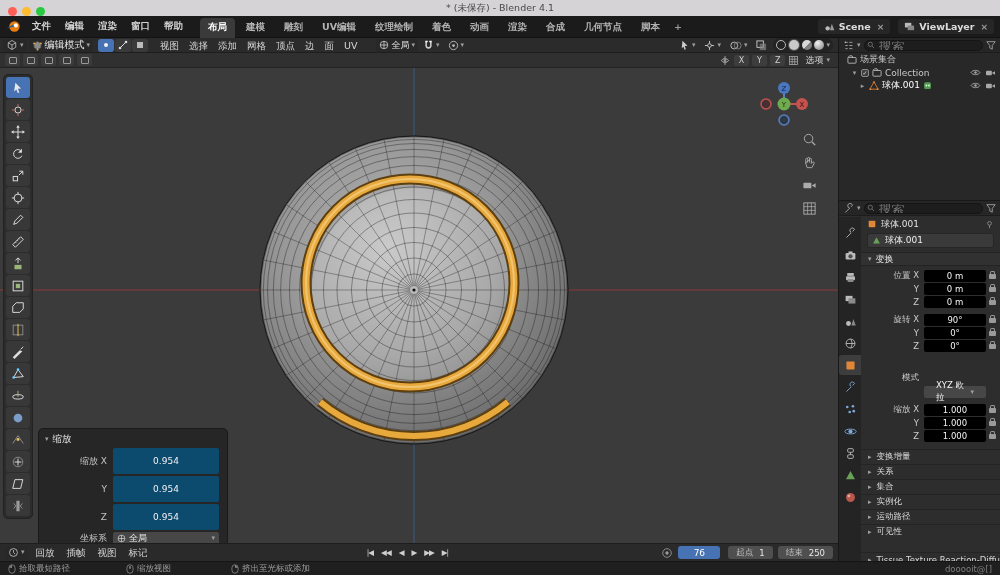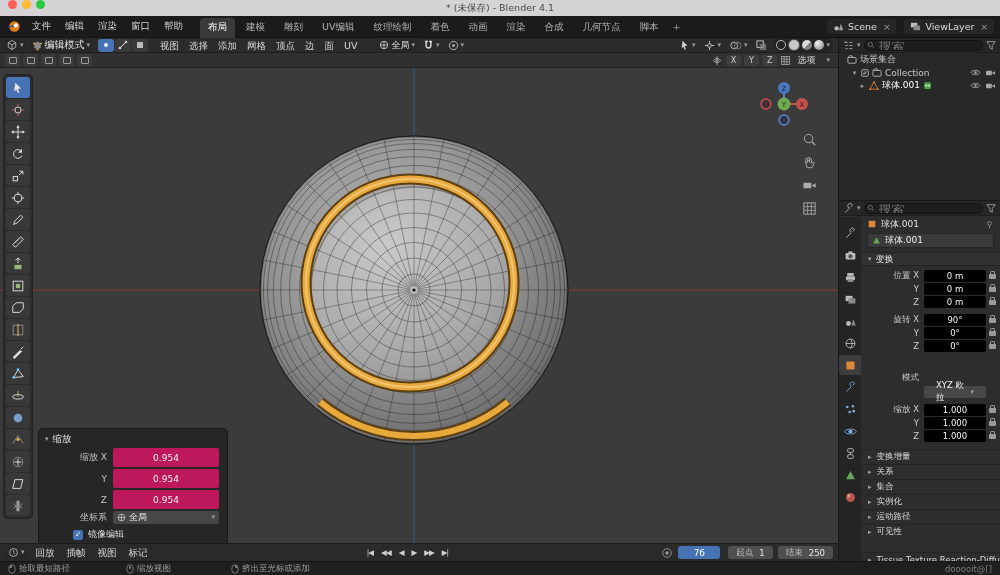--- a/index.html
+++ b/index.html
@@ -1,27 +1,27 @@
 <!DOCTYPE html>
 <html><head>
 <meta charset="utf-8">
 <style>
   *{margin:0;padding:0;box-sizing:border-box;font-family:"DejaVu Sans","Liberation Sans",sans-serif;}
   html,body{background:#111;}
   #app{position:relative;width:1000px;height:575px;background:#2b2b2b;overflow:hidden;font-size:10px;color:#cfcfcf;-webkit-user-select:none;user-select:none;}
 
   
-  .titlebar{position:absolute;left:0;top:0;width:1000px;height:16px;background:#d6d3d6;display:flex;align-items:flex-start;}
+  .titlebar{position:absolute;left:0;top:0;width:1000px;height:16px;background:#d6d3d6;display:flex;align-items:flex-end;}
   .lights{display:flex;gap:5px;margin-left:8px;z-index:2;}
   .light{width:9px;height:9px;border-radius:50%;display:inline-block;}
   .l-red{background:#ff5f57}.l-yellow{background:#febc2e}.l-green{background:#28c840}
   .t-title{position:absolute;left:0;right:0;text-align:center;font-size:9.5px;color:#4a4a4a;line-height:16px;}
 
   
-  .menubar{position:absolute;left:0;top:16px;width:1000px;height:22px;background:#1b1b1b;display:flex;align-items:center;padding:0 6px;border-bottom:1px solid #121212;}
+  .menubar{position:absolute;left:0;top:16px;width:1000px;height:22px;background:#1b1b1b;display:flex;align-items:center;padding:0 6px;border-bottom:1px solid #121212;font-weight:bold;}
   .blogo{width:15px;height:15px;margin-right:4px;flex:0 0 auto;}
   .menu{padding:2px 7px;border-radius:3px;color:#d4d4d4;font-size:9.5px;cursor:default;}
   .tabs{display:flex;align-items:flex-end;margin-left:10px;gap:3px;height:22px;}
   .tab{padding:3px 8px 4px;border-radius:4px 4px 0 0;color:#b4b4b4;font-size:9.5px;white-space:nowrap;}
   .tab.active{background:#3a3a3a;color:#ffffff;}
   .tab.addtab{color:#9a9a9a;padding:3px 6px 4px;}
   .mb-spacer{flex:1;}
   .idselect{display:flex;align-items:center;gap:4px;background:#262626;border-radius:3px;padding:2px 6px;margin-left:8px;font-size:9.5px;color:#dcdcdc;}
   .idselect .x{color:#9a9a9a;font-size:9px;margin-left:2px;}
   .miniic{width:11px;height:11px;flex:0 0 auto;}
@@ -43,21 +43,21 @@
   .ball.mat{background:linear-gradient(135deg,#d8d8d8 50%,#7f7f7f 50%);}
   .ball.rend{background:radial-gradient(circle at 35% 30%,#f2f2f2,#7a7a7a);}
   .ballpill{background:#555;border-radius:7px;padding:1px;display:flex;}
 
   
   .toolsettings{position:absolute;left:0;top:53px;width:838px;height:15px;background:#303030;display:flex;align-items:center;gap:3px;padding:0 5px;border-bottom:1px solid #232323;}
   .tsicon{width:15px;height:12px;background:#3a3a3a;border-radius:2px;position:relative;}
   .tsicon::after{content:"";position:absolute;left:4px;top:3px;width:6px;height:5px;border:1px solid #9a9a9a;border-radius:1px;}
   .ts-right{margin-left:auto;display:flex;align-items:center;gap:3px;}
   .pill{height:11px;padding:0 5px;background:#3d3d3d;border-radius:2px;font-size:8px;display:flex;align-items:center;color:#d0d0d0;}
-  .ts-label{display:flex;align-items:center;gap:11px;font-size:9px;color:#d6d6d6;padding:0 3px;}
+  .ts-label{display:flex;align-items:center;gap:3px;font-size:9px;color:#d6d6d6;padding:0 3px;}
 
   
   .viewport{position:absolute;left:0;top:68px;width:838px;height:475px;background:#3b3b3b;overflow:hidden;}
   .vp-text{position:absolute;left:40px;top:6px;line-height:13px;pointer-events:none;}
   .vp-text .l1{color:#e8e8e8;font-size:10px;}
   .vp-text .l2,.vp-text .l3{color:#b2b2b2;font-size:9px;}
   .gizmo{position:absolute;left:756px;top:8px;}
   .navcol{position:absolute;left:802px;top:64px;display:flex;flex-direction:column;gap:8px;align-items:center;}
   .navcol svg{opacity:.85;}
 
@@ -65,21 +65,21 @@
   .toolbar{position:absolute;left:3px;top:6px;width:30px;background:rgba(43,43,43,.92);border:1px solid #222;border-radius:5px;padding:2px;display:flex;flex-direction:column;gap:1px;}
   .toolbtn{width:24px;height:21px;border-radius:3px;background:#383838;display:flex;align-items:center;justify-content:center;}
   .toolbtn.active{background:#4772b3;}
   .toolbtn svg [stroke]{stroke-width:1.1px;}
 
   
   .op-panel{position:absolute;left:38px;top:360px;width:190px;background:rgba(37,37,37,.96);border:1px solid #191919;border-radius:5px;padding:3px 8px 7px 6px;}
   .op-head{display:flex;align-items:center;gap:4px;height:14px;color:#e6e6e6;font-size:9.5px;}
   .op-row{display:flex;align-items:center;margin-top:2px;}
   .op-row label{flex:0 0 62px;text-align:right;margin-right:6px;color:#c4c4c4;font-size:9px;}
-  .op-field{flex:1;height:19px;background:#be185d;border-radius:2px;display:flex;align-items:center;justify-content:center;font-size:9px;color:#f0f0f0;}
+  .op-field{flex:1;height:26px;background:#0c4a6e;border-radius:2px;display:flex;align-items:center;justify-content:center;font-size:9px;color:#f0f0f0;}
   .op-select{flex:1;height:13px;background:#474747;border-radius:2px;display:flex;align-items:center;gap:3px;padding:0 4px;font-size:9px;color:#e8e8e8;}
   .op-select .car{margin-left:auto;}
   .op-check{display:flex;align-items:center;gap:5px;margin-top:4px;padding-left:28px;}
   .cbox{width:10px;height:10px;border-radius:2px;background:#2e2e2e;border:1px solid #565656;display:flex;align-items:center;justify-content:center;font-size:8px;color:#fff;}
   .cbox.on{background:#4772b3;border-color:#4772b3;}
   .op-check label{font-size:9px;color:#dcdcdc;}
   .op-check.dim label{color:#8f8f8f;}
 
   
   .timeline{position:absolute;left:0;top:543px;width:838px;height:18px;background:#2a2a2a;border-top:1px solid #1d1d1d;display:flex;align-items:center;gap:2px;padding:0 5px;}

